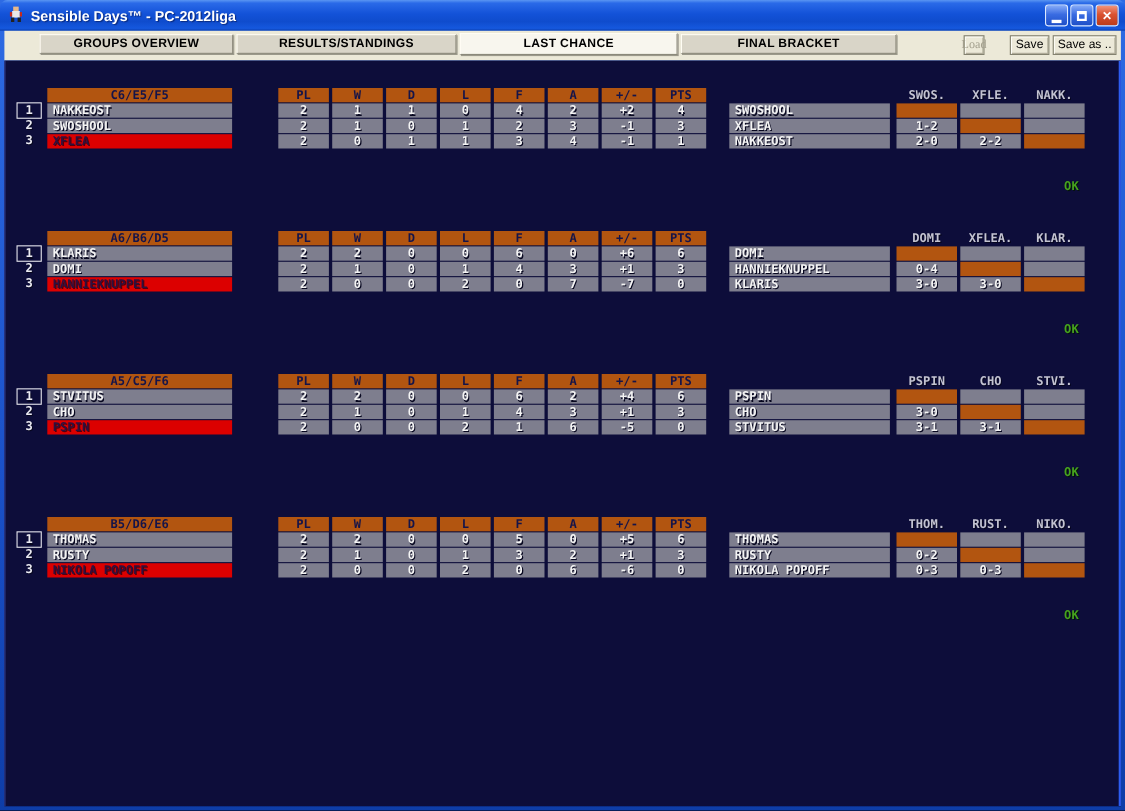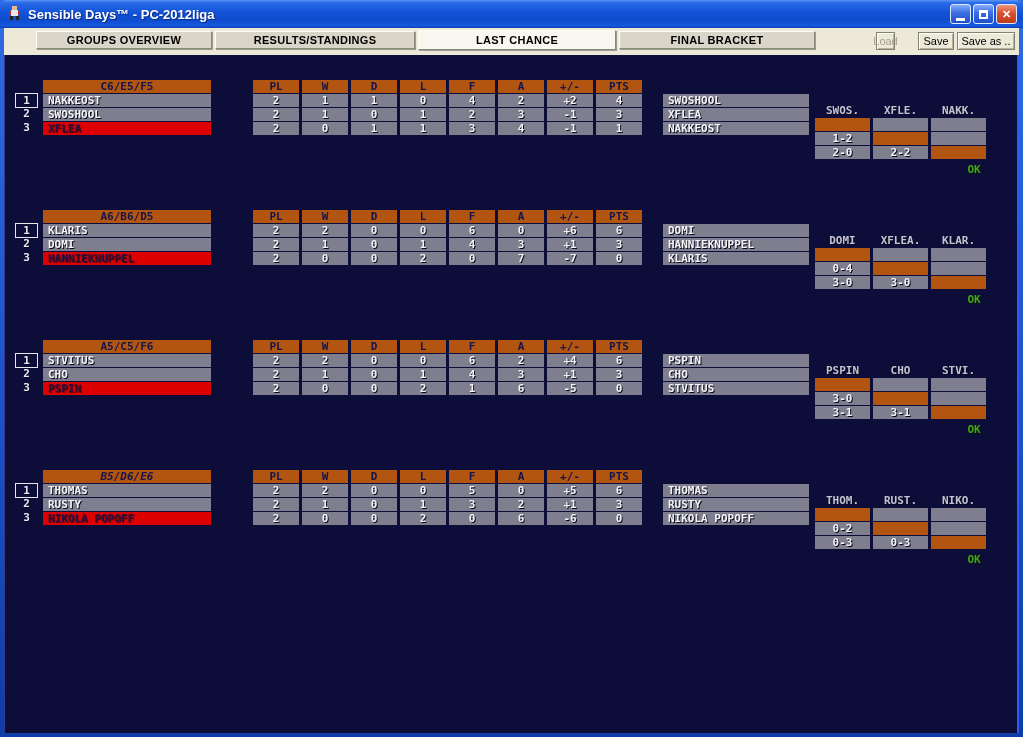--- a/index.html
+++ b/index.html
@@ -40,21 +40,21 @@
   .hdr{background:#b25510;color:#14144a;text-align:center;}
   .data{background:#7e7e8e;color:#f4f4f4;text-shadow:1px 1px 0 #07071f;}
   .name-cell{left:39px;width:168px;padding-left:5px;}
   .name-cell.hdr{text-align:center;padding-left:0;}
   .releg{background:#dc0000;color:#2d1040;text-shadow:1px 1px 0 #55000a;}
   .stat{width:46px;text-align:center;padding-left:0;}
   .pos{position:absolute;left:11px;width:23px;height:15px;line-height:14px;text-align:center;
     color:#eaeaf2;font-size:11px;font-weight:bold;text-shadow:1px 1px 0 #07071f;box-sizing:border-box;}
   .pos.boxed{border:1px solid #e6e6ee;}
   .cross-name{left:659px;width:146px;padding-left:5px;}
-  .cross-cell{width:55px;text-align:center;margin-top:24px;}
+  .cross-cell{width:55px;text-align:center;}
   .cross-hdr{background:transparent;color:#c3c3d1;text-align:center;text-shadow:1px 1px 0 #07071f;}
   .diag{background:#b25510;}
   .ok-label{position:absolute;right:30px;width:30px;text-align:center;color:#46a31d;
     font:bold 11px "DejaVu Sans Mono",monospace;text-shadow:1px 1px 0 #04140a;}
   .calc-btn{position:absolute;left:658px;top:565px;width:147px;height:38px;box-sizing:border-box;
     background:#ece9d8;border:1px solid #6e6c60;
     box-shadow:inset 2px 2px 0 #fffef6,inset -2px -2px 0 #a9a593,2px 2px 0 rgba(0,0,0,.55);
     font:bold 11px/14px "Liberation Sans",sans-serif;color:#000;display:flex;flex-direction:column;
     align-items:center;justify-content:center;cursor:pointer;text-align:center;}
 </style>
@@ -86,21 +86,21 @@
           <span>✕</span>
         </span>
     </span>
   </div>
 
   <div class="strip">
     <div class="tab" style="left:32px;width:176px;">GROUPS OVERVIEW</div>
     <div class="tab" style="left:211px;width:200px;">RESULTS/STANDINGS</div>
     <div class="tab active" style="left:414px;width:198px;">LAST CHANCE</div>
     <div class="tab" style="left:615px;width:196px;">FINAL BRACKET</div>
-    <div class="fbtn disabled" style="left:872px;width:19px;">Load</div>
+    <div class="fbtn disabled" style="left:872px;width:19px;font-family:Liberation Serif, serif;">Load</div>
     <div class="fbtn" style="left:914px;width:36px;">Save</div>
     <div class="fbtn" style="left:953px;width:58px;">Save as ..</div>
   </div>
 
   <div class="content">
     <div class="groups-area">
         <div class="group-section" style="top: 25px;">
           <div class="cell name-cell hdr" style="top: 0px;">C6/E5/F5</div>
           <div class="cell stat hdr" style="top: 0px; left: 249px;">PL</div>
           <div class="cell stat hdr" style="top: 0px; left: 298px;">W</div>
@@ -265,21 +265,21 @@
           <div class="cell cross-cell data" style="top: 28px; left: 811px;">3-0</div>
           <div class="cell cross-cell diag" style="top: 28px; left: 869px;"></div>
           <div class="cell cross-cell data" style="top: 28px; left: 927px;"></div>
           <div class="cell cross-name data" style="top: 42px;">STVITUS</div>
           <div class="cell cross-cell data" style="top: 42px; left: 811px;">3-1</div>
           <div class="cell cross-cell data" style="top: 42px; left: 869px;">3-1</div>
           <div class="cell cross-cell diag" style="top: 42px; left: 927px;"></div>
         </div>
         <div class="ok-label" style="top: 368px;">OK</div>
         <div class="group-section" style="top: 415px;">
-          <div class="cell name-cell hdr" style="top: 0px; font-style: italic;">B5/D6/E6</div>
+          <div class="cell name-cell hdr" style="top: 0px;">B5/D6/E6</div>
           <div class="cell stat hdr" style="top: 0px; left: 249px;">PL</div>
           <div class="cell stat hdr" style="top: 0px; left: 298px;">W</div>
           <div class="cell stat hdr" style="top: 0px; left: 347px;">D</div>
           <div class="cell stat hdr" style="top: 0px; left: 396px;">L</div>
           <div class="cell stat hdr" style="top: 0px; left: 445px;">F</div>
           <div class="cell stat hdr" style="top: 0px; left: 494px;">A</div>
           <div class="cell stat hdr" style="top: 0px; left: 543px;">+/-</div>
           <div class="cell stat hdr" style="top: 0px; left: 592px;">PTS</div>
           <div class="pos boxed" style="top: 13px;">1</div>
           <div class="cell name-cell data" style="top: 14px;">THOMAS</div>

